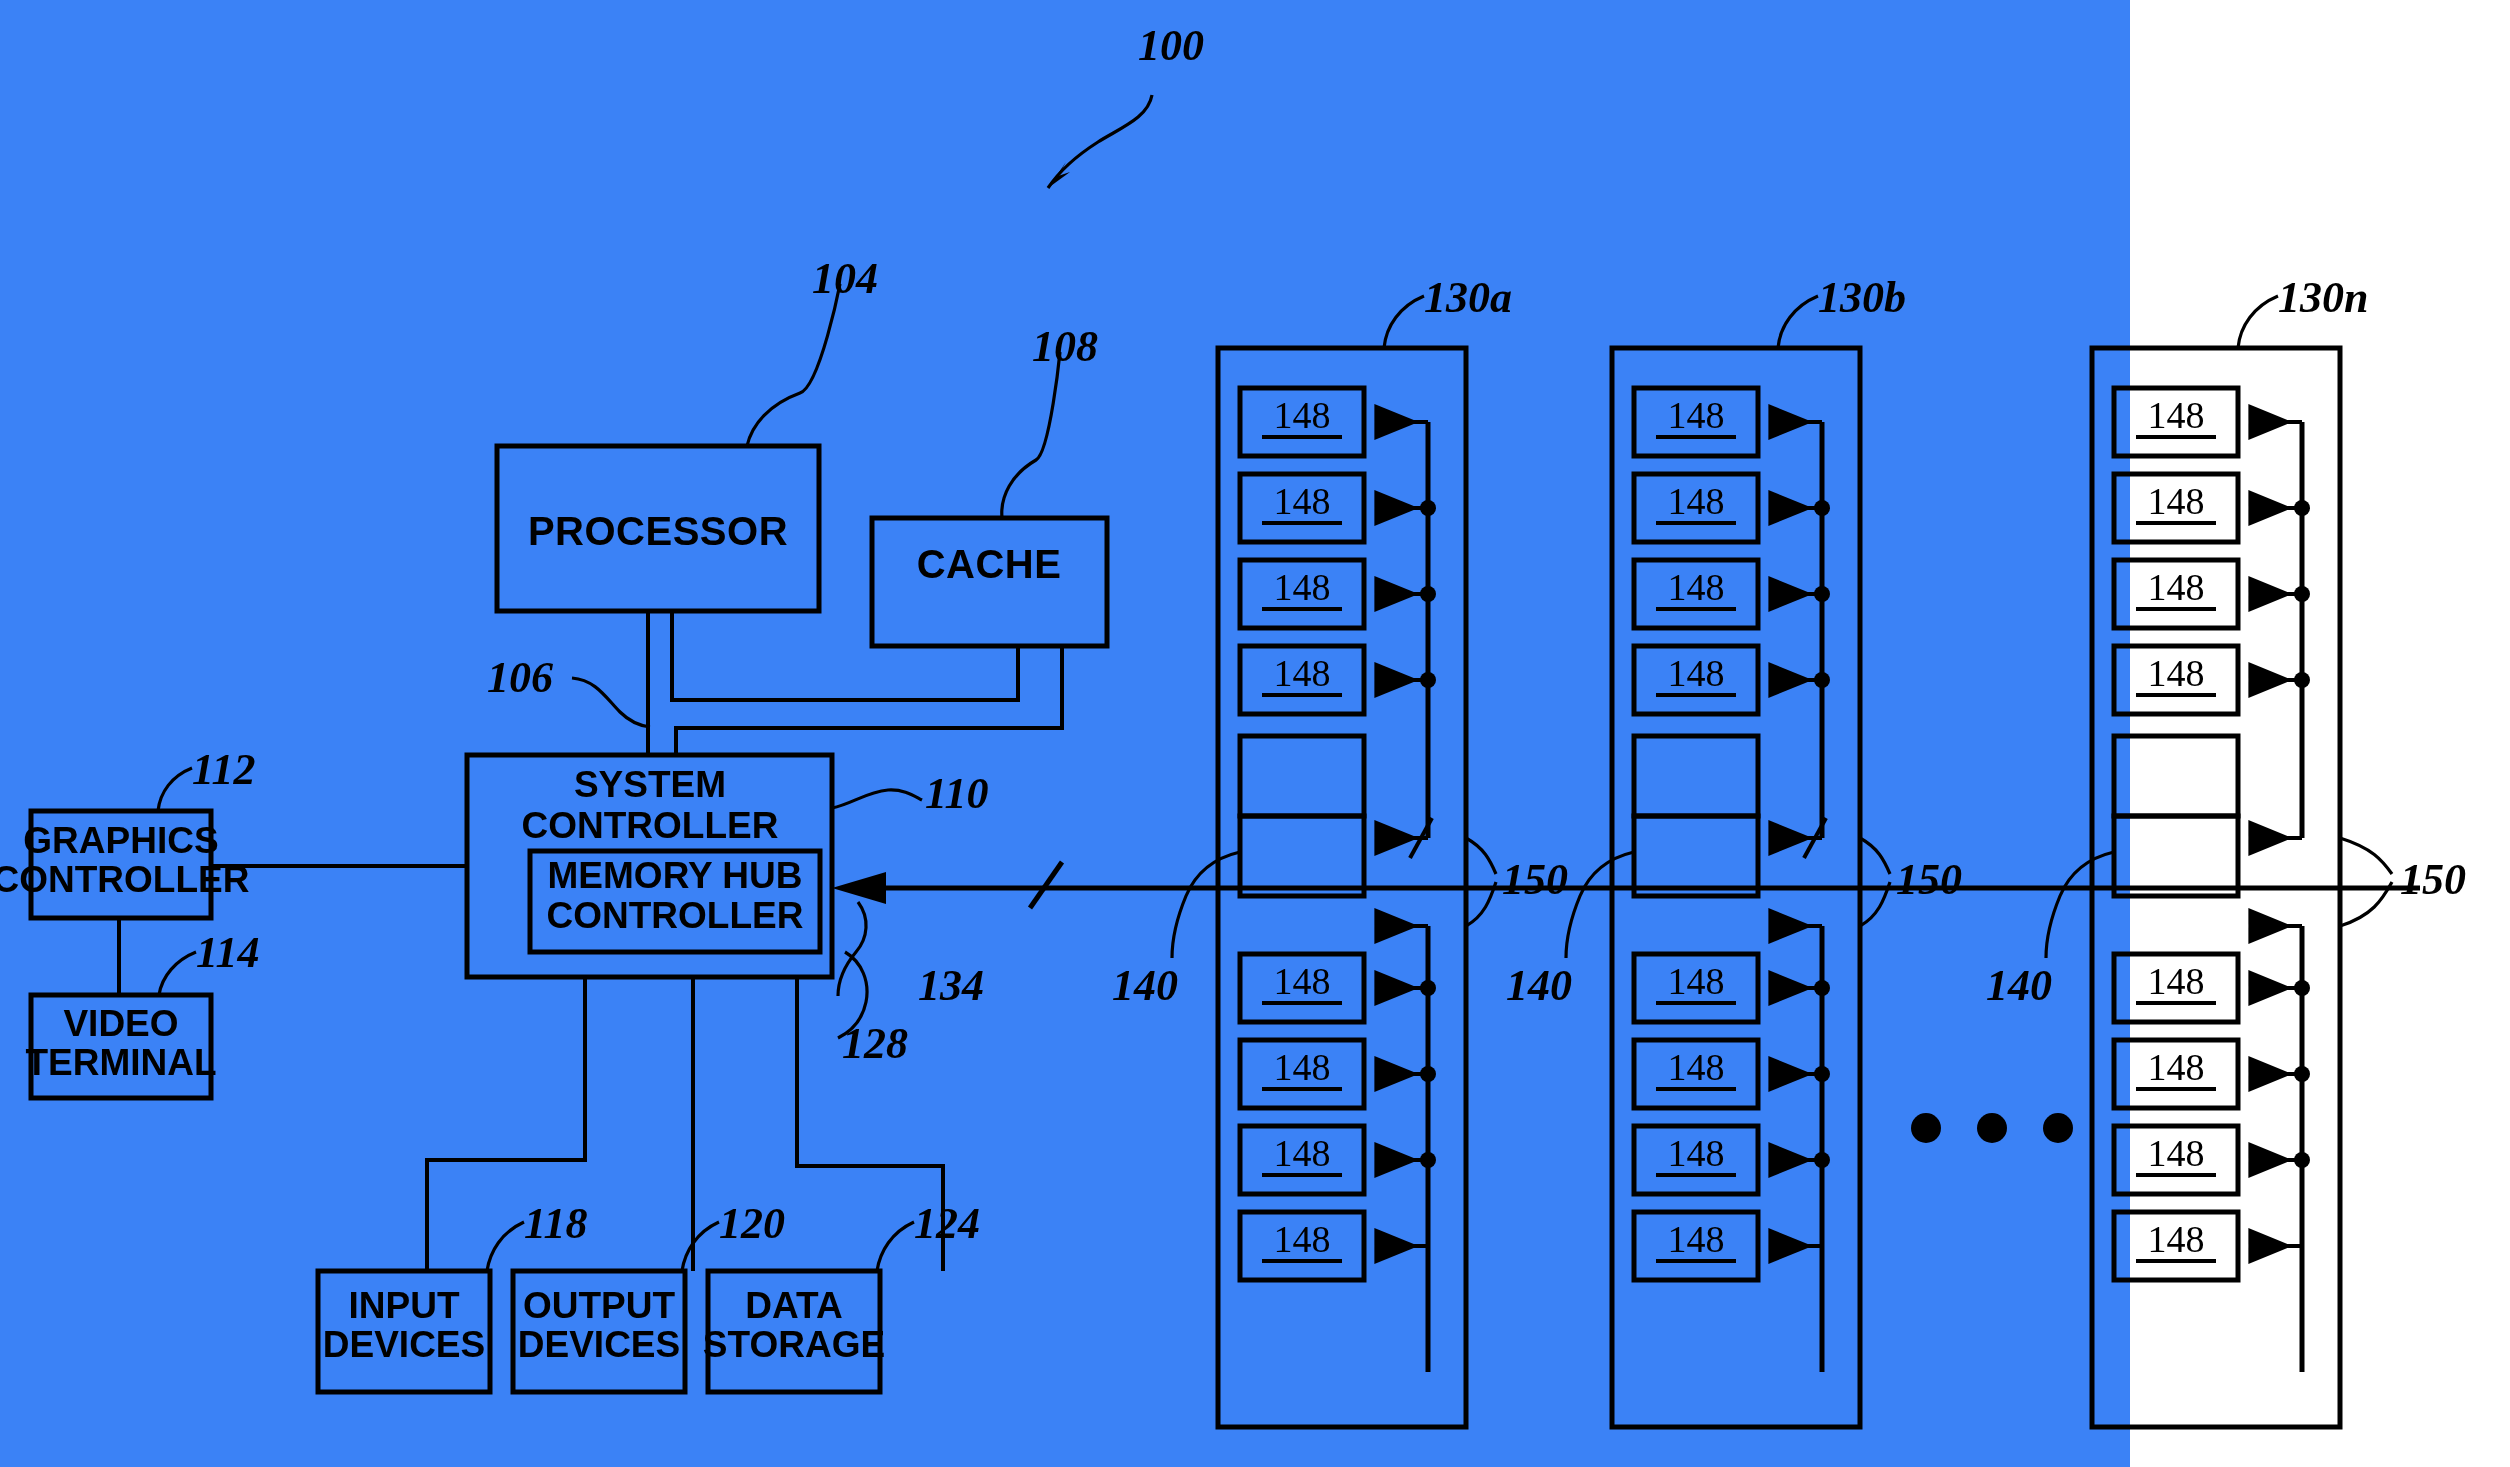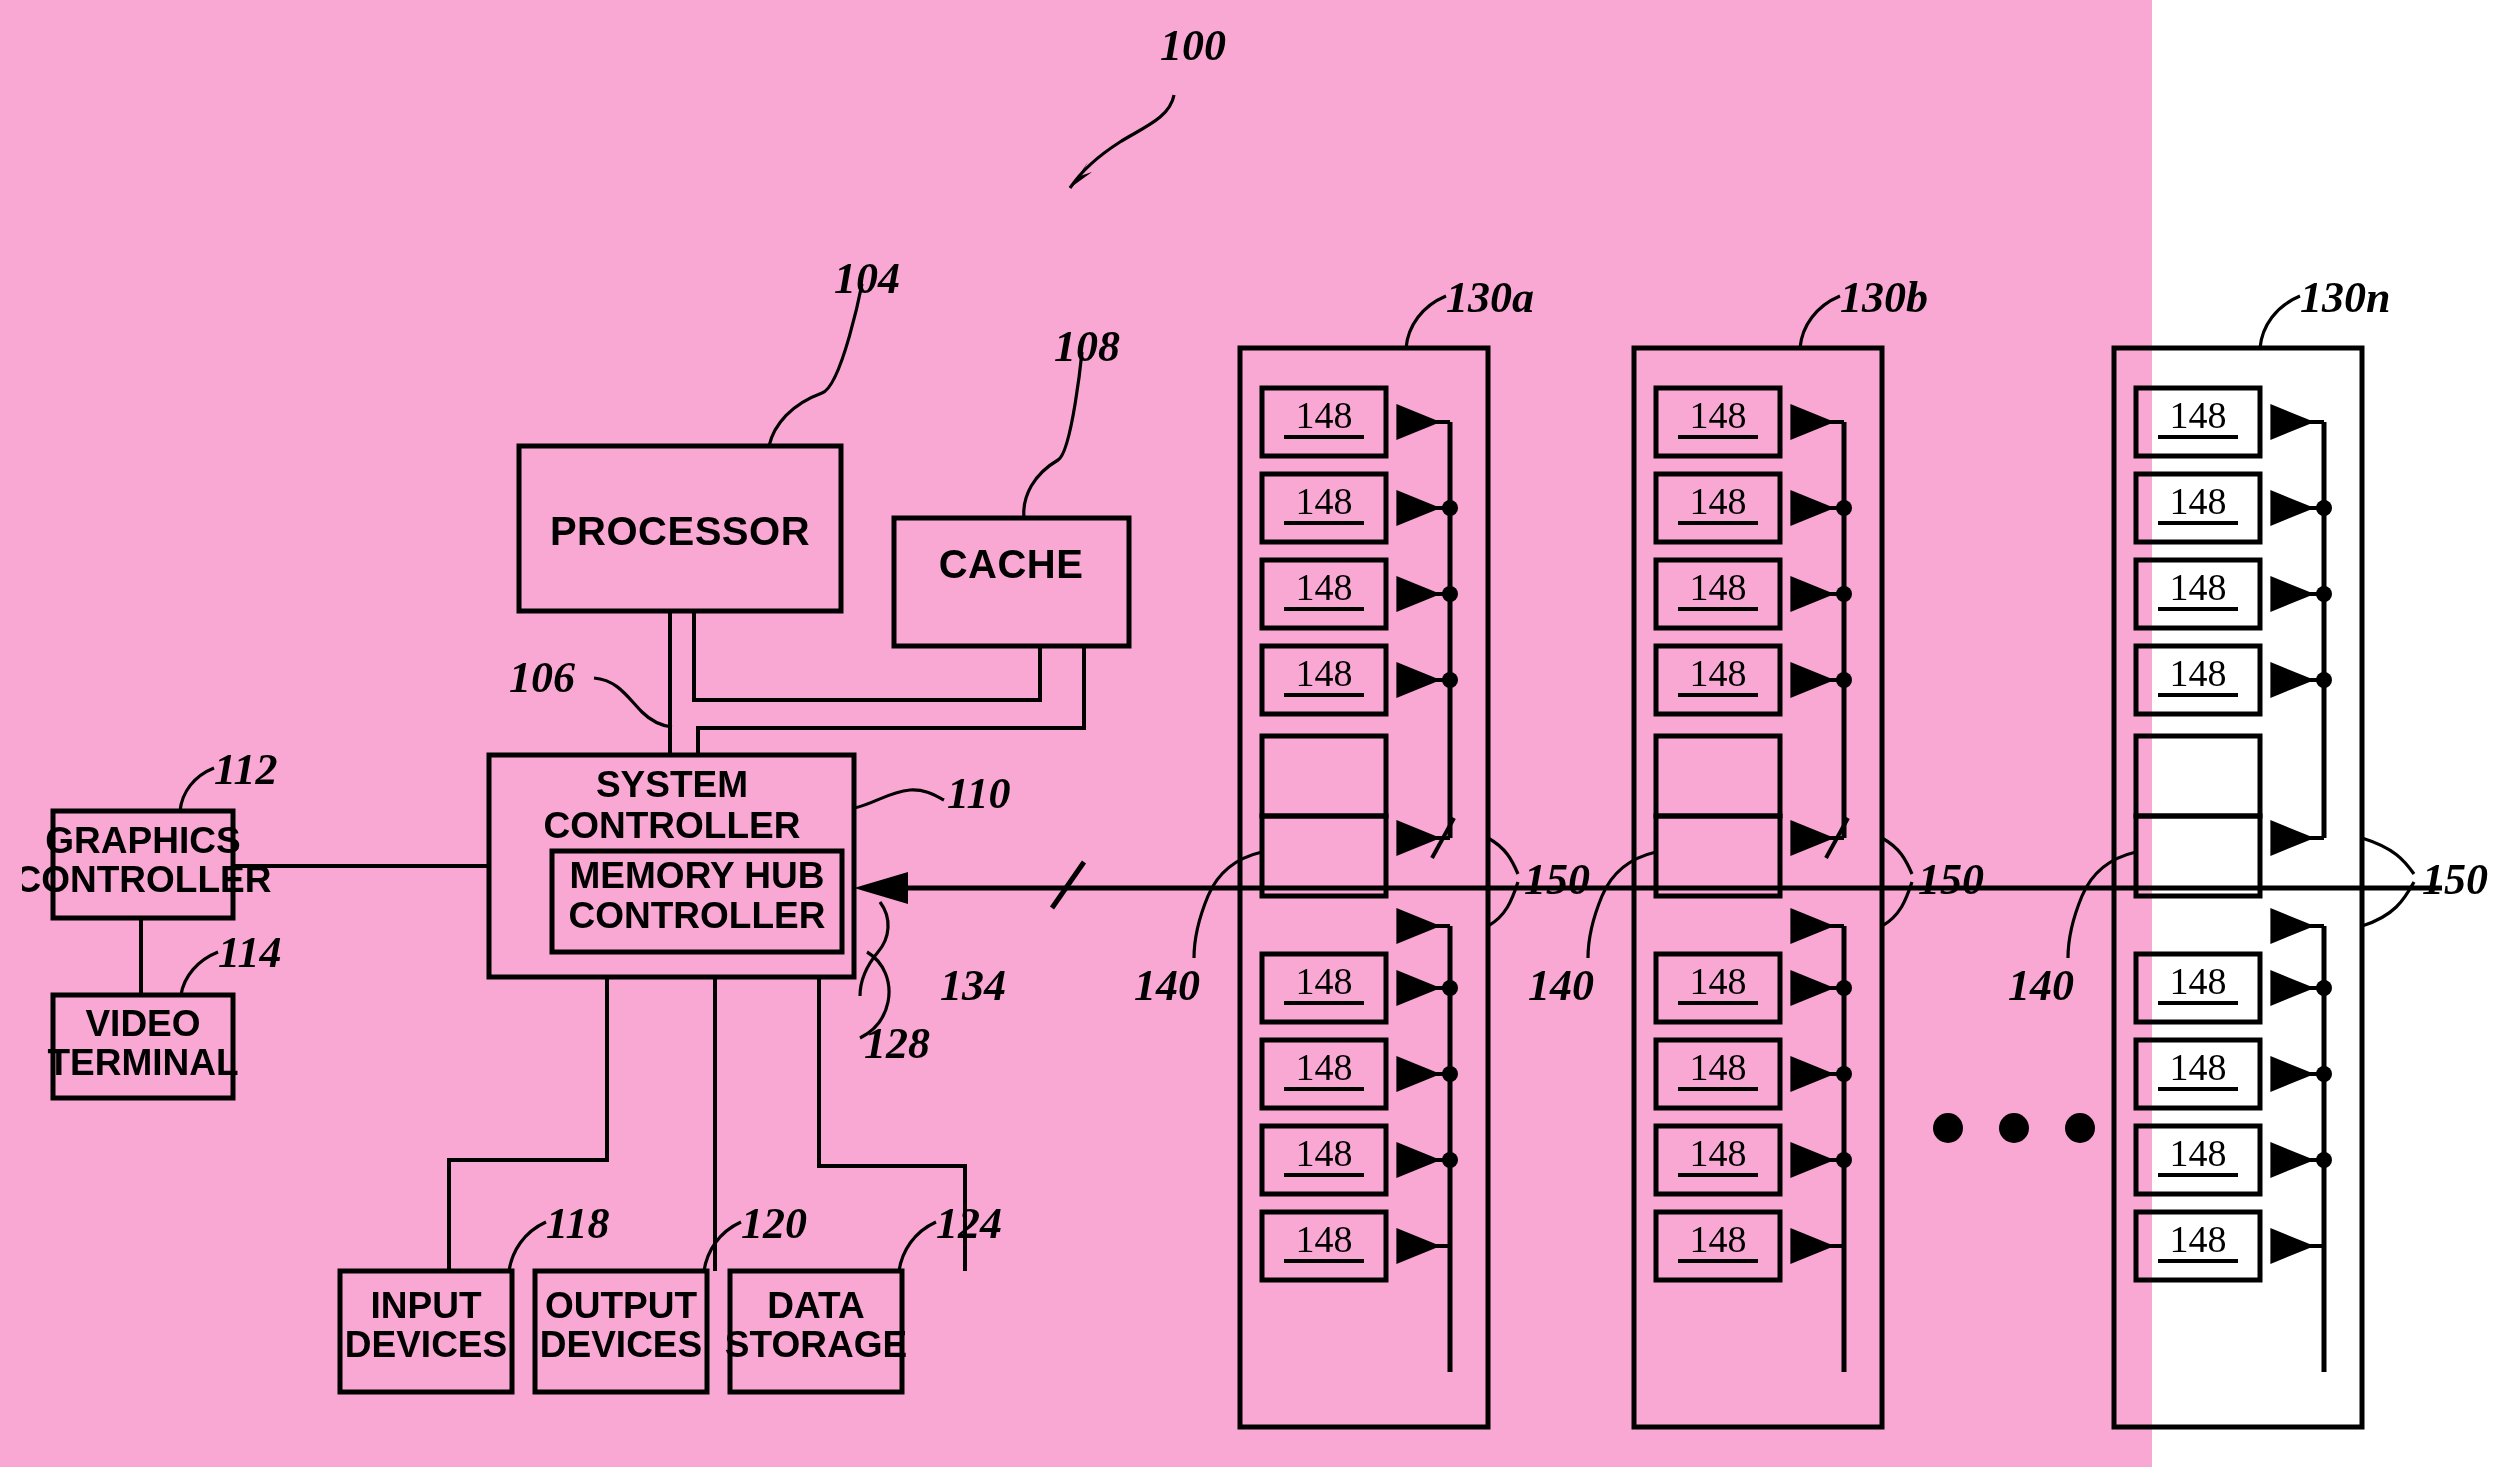--- a/index.html
+++ b/index.html
@@ -1,18 +1,18 @@
 <!DOCTYPE html>
 <html><head>
 <meta charset="utf-8">
 <style>
   html,body{margin:0;padding:0;background:#ffffff;}
   body{width:2510px;height:1467px;overflow:hidden;
        font-family:"Liberation Sans",sans-serif;}
-  #fig{position:relative;width:2130px;height:1467px;background:#f9a8d4;padding-left:22px;}
+  #fig{position:relative;width:2130px;height:1467px;background:#3b82f6;}
   svg{display:block;}
   .blk-label{font-family:"Liberation Sans",sans-serif;font-weight:700;
              font-size:40px;fill:#000;text-anchor:middle;
              letter-spacing:0.5px;}
   .blk-label-sm{font-family:"Liberation Sans",sans-serif;font-weight:700;
              font-size:37px;fill:#000;text-anchor:middle;}
   .ref{font-family:"Liberation Serif",serif;font-style:italic;
        font-weight:700;font-size:44px;fill:#000;}
   .chipnum{font-family:"Liberation Serif",serif;font-weight:400;
            font-size:38px;fill:#000;text-anchor:middle;}

